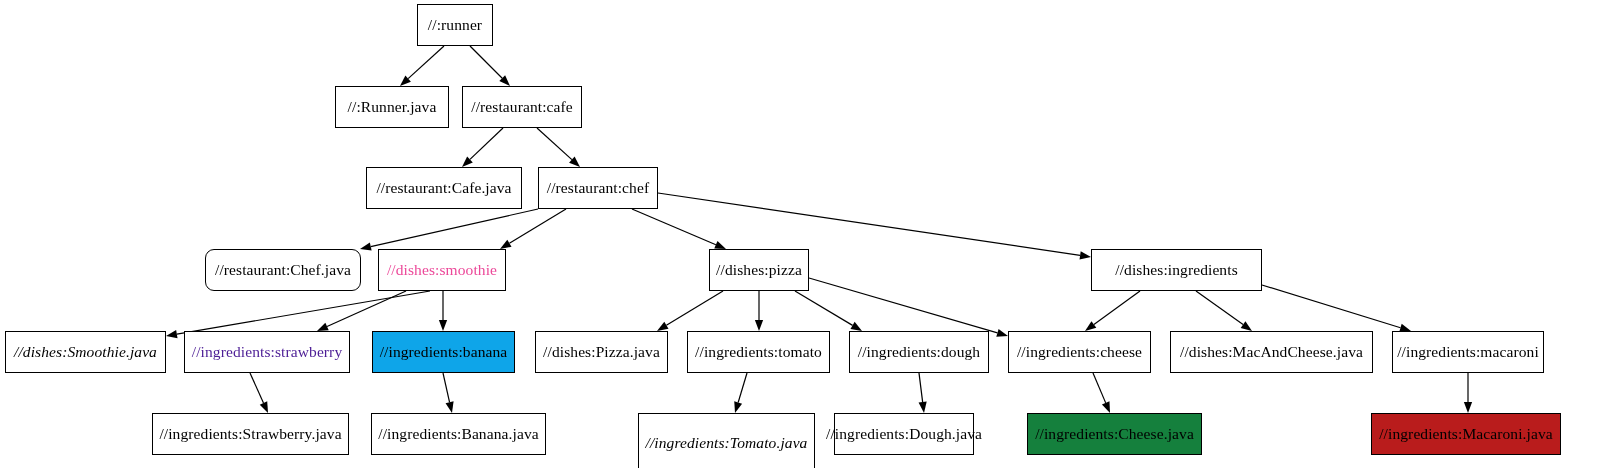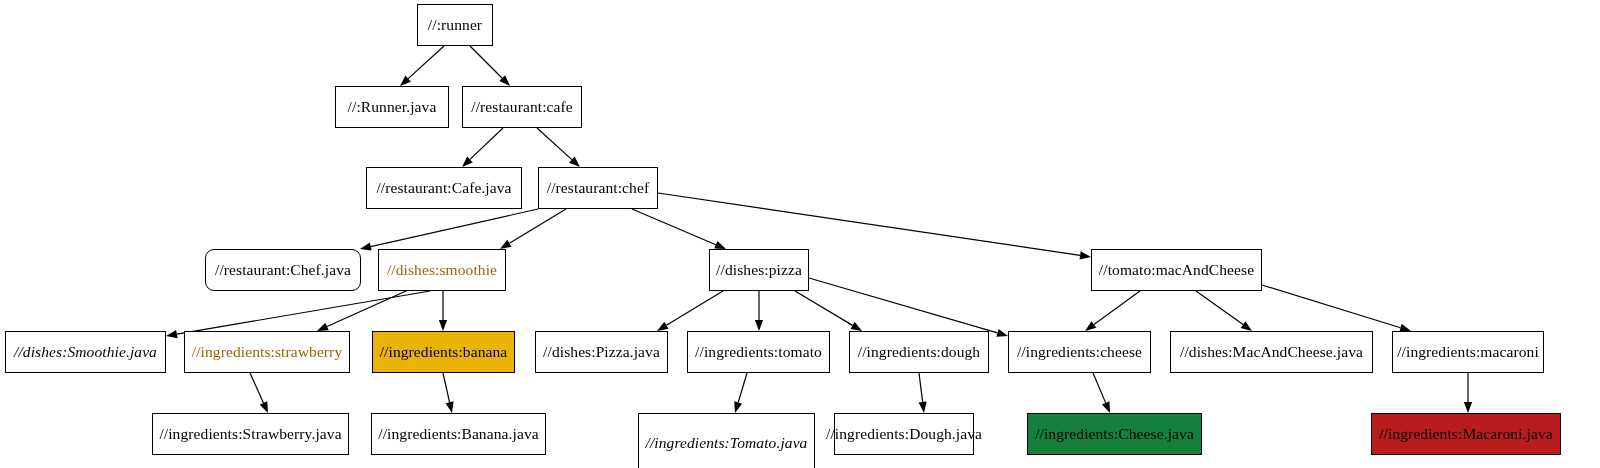--- a/index.html
+++ b/index.html
@@ -162,35 +162,35 @@
       <div class="node" style="left: 366px; top: 167px; width: 156px; height: 42px; background: rgb(255, 255, 255); border-color: rgb(0, 0, 0);">
         <span class="node-label" style="color: rgb(0, 0, 0);">//restaurant:Cafe.java</span>
       </div>
       <div class="node" style="left: 538px; top: 167px; width: 120px; height: 42px; background: rgb(255, 255, 255); border-color: rgb(0, 0, 0);">
         <span class="node-label" style="color: rgb(0, 0, 0);">//restaurant:chef</span>
       </div>
       <div class="node" style="left: 205px; top: 249px; width: 156px; height: 42px; background: rgb(255, 255, 255); border-color: rgb(0, 0, 0); border-radius: 9px;">
         <span class="node-label" style="color: rgb(0, 0, 0);">//restaurant:Chef.java</span>
       </div>
       <div class="node" style="left: 378px; top: 249px; width: 128px; height: 42px; background: rgb(255, 255, 255); border-color: rgb(0, 0, 0);">
-        <span class="node-label" style="color: #a16207;">//dishes:smoothie</span>
+        <span class="node-label" style="color: #ec4899;">//dishes:smoothie</span>
       </div>
       <div class="node" style="left: 709px; top: 249px; width: 100px; height: 42px; background: rgb(255, 255, 255); border-color: rgb(0, 0, 0);">
         <span class="node-label" style="color: rgb(0, 0, 0);">//dishes:pizza</span>
       </div>
       <div class="node" style="left: 1091px; top: 249px; width: 171px; height: 42px; background: rgb(255, 255, 255); border-color: rgb(0, 0, 0);">
-        <span class="node-label" style="color: rgb(0, 0, 0);">//tomato:macAndCheese</span>
+        <span class="node-label" style="color: rgb(0, 0, 0);">//dishes:ingredients</span>
       </div>
       <div class="node" style="left: 5px; top: 331px; width: 161px; height: 42px; background: rgb(255, 255, 255); border-color: rgb(0, 0, 0);">
         <span class="node-label" style="color: rgb(0, 0, 0); font-style: italic;">//dishes:Smoothie.java</span>
       </div>
       <div class="node" style="left: 184px; top: 331px; width: 166px; height: 42px; background: rgb(255, 255, 255); border-color: rgb(0, 0, 0);">
-        <span class="node-label" style="color: #a16207;">//ingredients:strawberry</span>
-      </div>
-      <div class="node" style="left: 372px; top: 331px; width: 143px; height: 42px; background: #eab308; border-color: rgb(0, 0, 0);">
+        <span class="node-label" style="color: #4c1d95;">//ingredients:strawberry</span>
+      </div>
+      <div class="node" style="left: 372px; top: 331px; width: 143px; height: 42px; background: #0ea5e9; border-color: rgb(0, 0, 0);">
         <span class="node-label" style="color: rgb(0, 0, 0);">//ingredients:banana</span>
       </div>
       <div class="node" style="left: 535px; top: 331px; width: 133px; height: 42px; background: rgb(255, 255, 255); border-color: rgb(0, 0, 0);">
         <span class="node-label" style="color: rgb(0, 0, 0);">//dishes:Pizza.java</span>
       </div>
       <div class="node" style="left: 687px; top: 331px; width: 143px; height: 42px; background: rgb(255, 255, 255); border-color: rgb(0, 0, 0);">
         <span class="node-label" style="color: rgb(0, 0, 0);">//ingredients:tomato</span>
       </div>
       <div class="node" style="left: 849px; top: 331px; width: 140px; height: 42px; background: rgb(255, 255, 255); border-color: rgb(0, 0, 0);">
         <span class="node-label" style="color: rgb(0, 0, 0);">//ingredients:dough</span>

